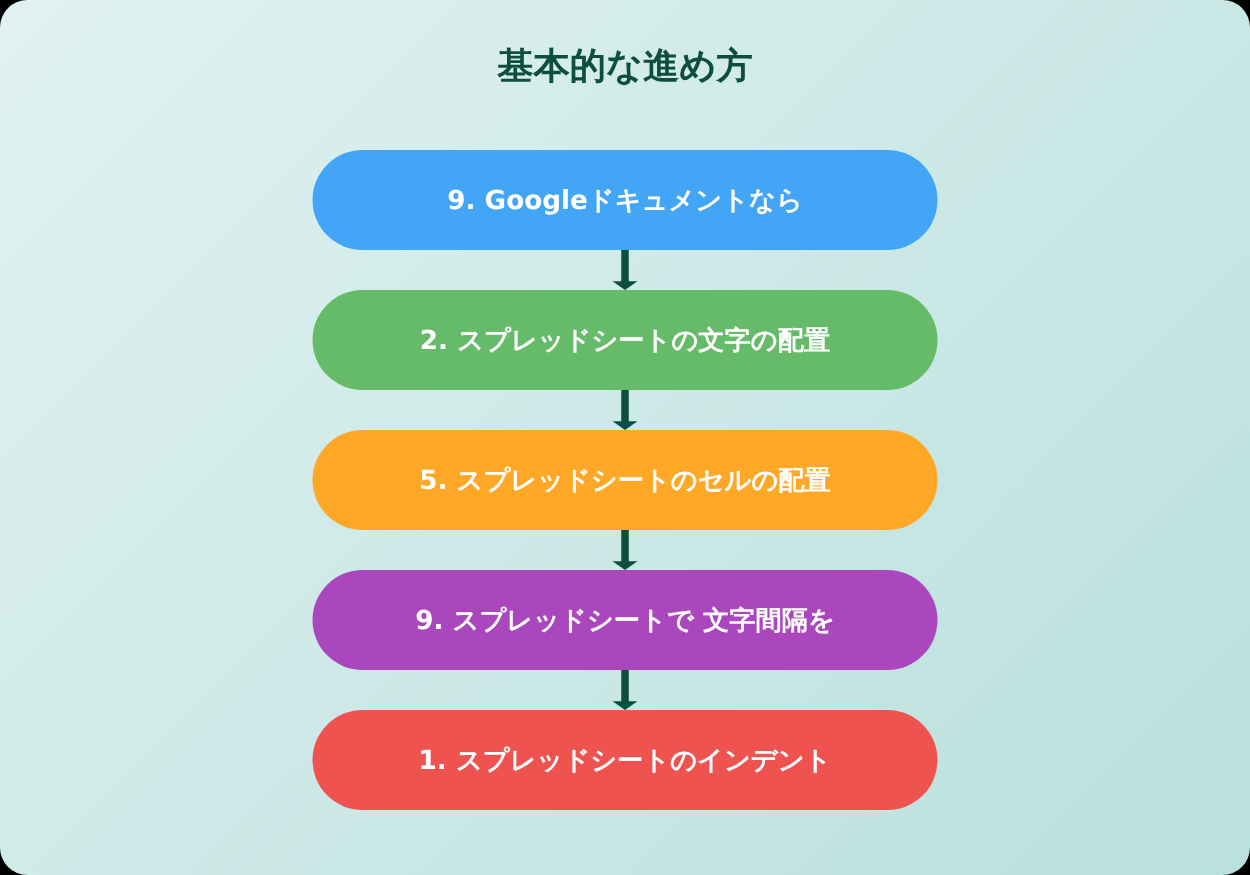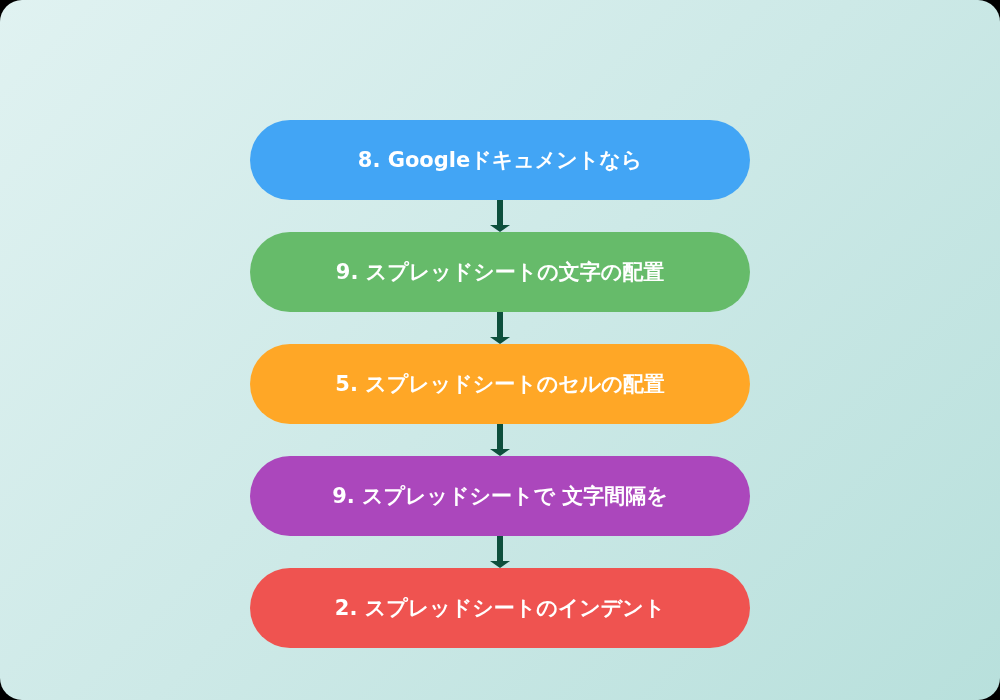--- a/index.html
+++ b/index.html
@@ -37,39 +37,40 @@
       position: absolute; left: -7px; width: 0; height: 0;
       border-left: 10px solid transparent;
       border-right: 10px solid transparent;
       border-top: 7px solid #0d4f3c;
     }
   </style>
 </head>
 <body>
 
 <div class="canvas">
+  <div class="title">基本的な進め方</div>
 
-  <div class="step" style="top:120px;background:#42a5f5;">8. Googleドキュメントなら</div>
+  <div class="step" style="top:120px;background:#42a5f5;">9. Googleドキュメントなら</div>
   <div class="arrow" style="top:200px;height:32px;">
     <div class="shaft" style="height:26px;"></div>
     <div class="head" style="top:25px;"></div>
   </div>
 
-  <div class="step" style="top:232px;background:#66bb6a;">9. スプレッドシートの文字の配置</div>
+  <div class="step" style="top:232px;background:#66bb6a;">2. スプレッドシートの文字の配置</div>
   <div class="arrow" style="top:312px;height:32px;">
     <div class="shaft" style="height:26px;"></div>
     <div class="head" style="top:25px;"></div>
   </div>
 
   <div class="step" style="top:344px;background:#ffa726;">5. スプレッドシートのセルの配置</div>
   <div class="arrow" style="top:424px;height:32px;">
     <div class="shaft" style="height:26px;"></div>
     <div class="head" style="top:25px;"></div>
   </div>
 
   <div class="step" style="top:456px;background:#ab47bc;">9. スプレッドシートで 文字間隔を</div>
   <div class="arrow" style="top:536px;height:32px;">
     <div class="shaft" style="height:26px;"></div>
     <div class="head" style="top:25px;"></div>
   </div>
 
-  <div class="step" style="top:568px;background:#ef5350;">2. スプレッドシートのインデント</div>
+  <div class="step" style="top:568px;background:#ef5350;">1. スプレッドシートのインデント</div>
 </div>
 
 </body></html>

